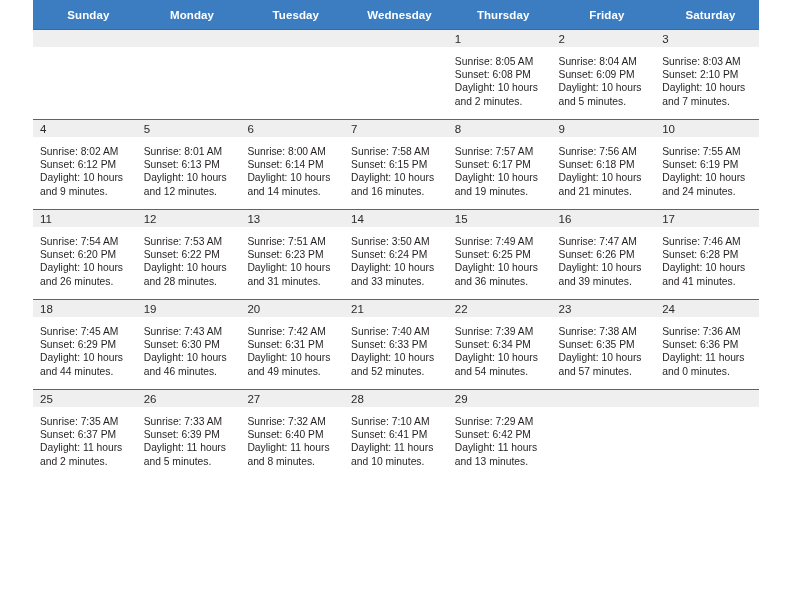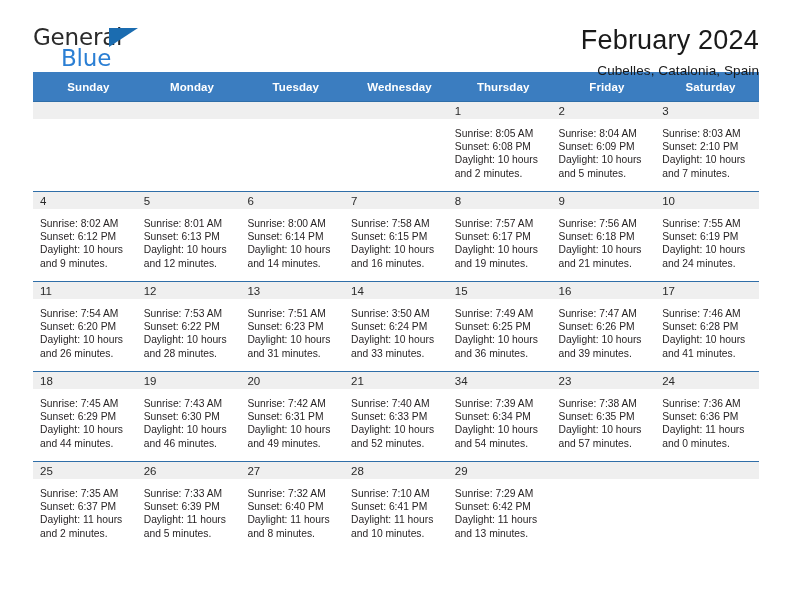--- a/index.html
+++ b/index.html
@@ -127,31 +127,20 @@
   }
   .cell-body div {
     white-space: nowrap;
   }
 </style>
 </head>
 <body>
 
 <div class="page">
 
-  <div class="topbar">
-    <div class="brand">
-      <span class="brand-general">General</span>
-      <span class="brand-tri"></span>
-      <span class="brand-blue">Blue</span>
-    </div>
-    <div class="titles">
-      <div class="month-title">February 2024</div>
-      <div class="location">Cubelles, Catalonia, Spain</div>
-    </div>
-  </div>
 
   <table class="calendar">
     <thead>
       <tr>
         <th>Sunday</th>
         <th>Monday</th>
         <th>Tuesday</th>
         <th>Wednesday</th>
         <th>Thursday</th>
         <th>Friday</th>
@@ -362,21 +351,21 @@
           <td class="day-cell">
             <div class="daynum">21</div>
             <div class="cell-body">
               <div>Sunrise: 7:40 AM</div>
               <div>Sunset: 6:33 PM</div>
               <div>Daylight: 10 hours</div>
               <div>and 52 minutes.</div>
             </div>
           </td>
           <td class="day-cell">
-            <div class="daynum">34</div>
+            <div class="daynum">22</div>
             <div class="cell-body">
               <div>Sunrise: 7:39 AM</div>
               <div>Sunset: 6:34 PM</div>
               <div>Daylight: 10 hours</div>
               <div>and 54 minutes.</div>
             </div>
           </td>
           <td class="day-cell">
             <div class="daynum">23</div>
             <div class="cell-body">

